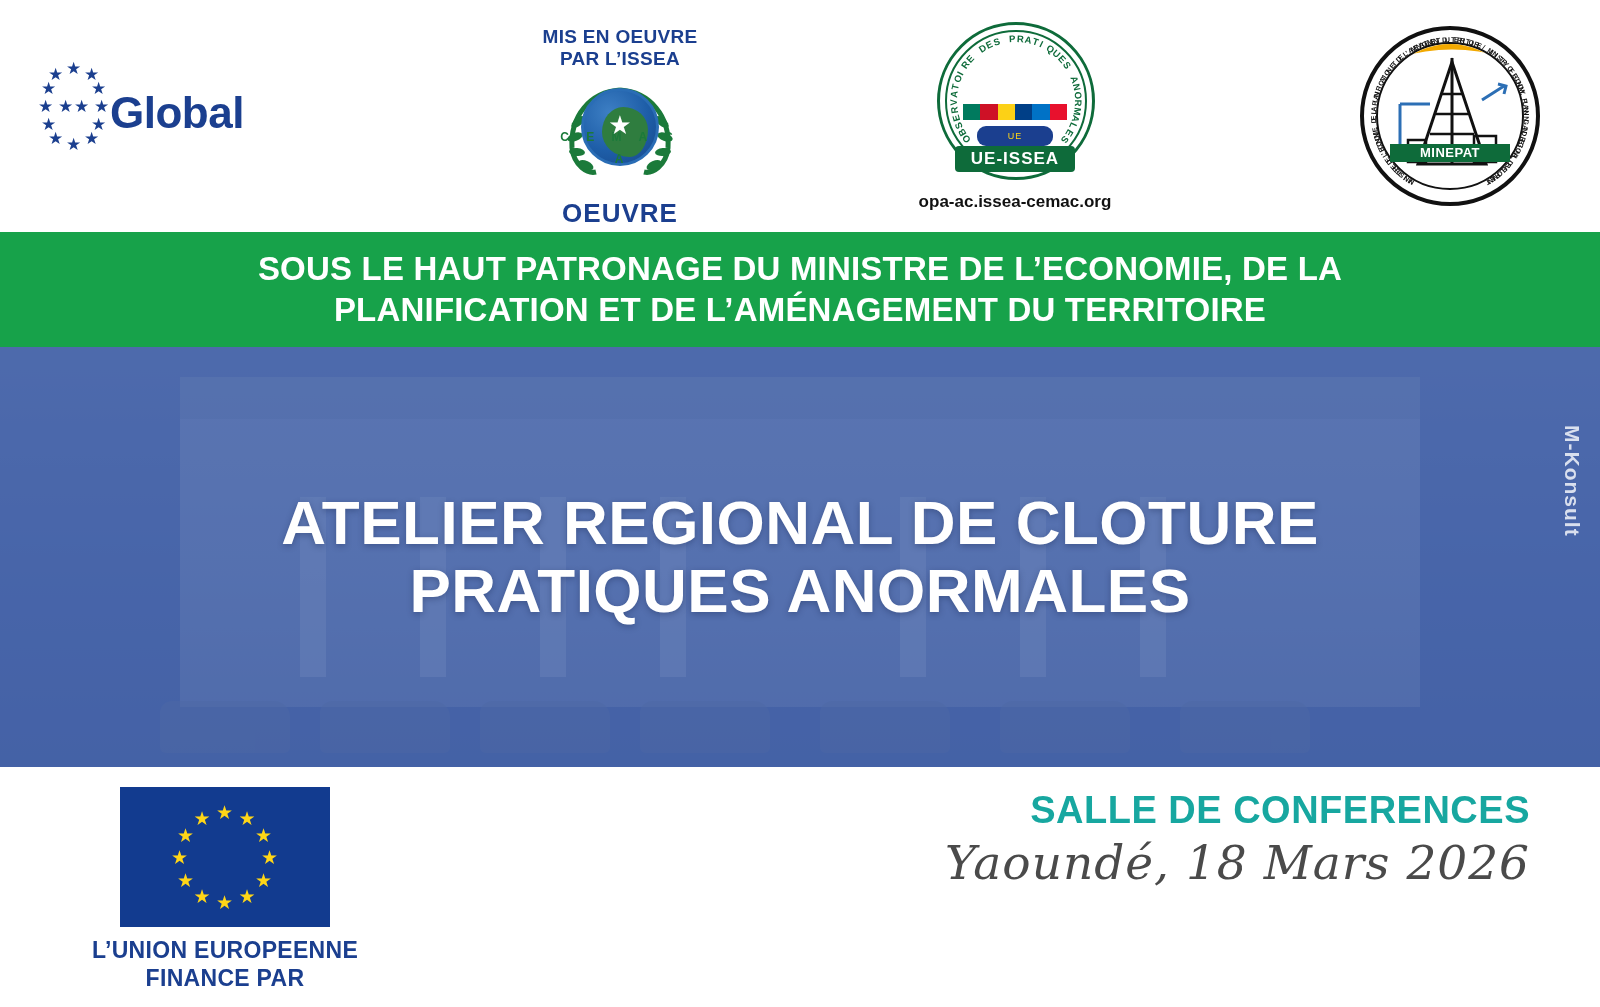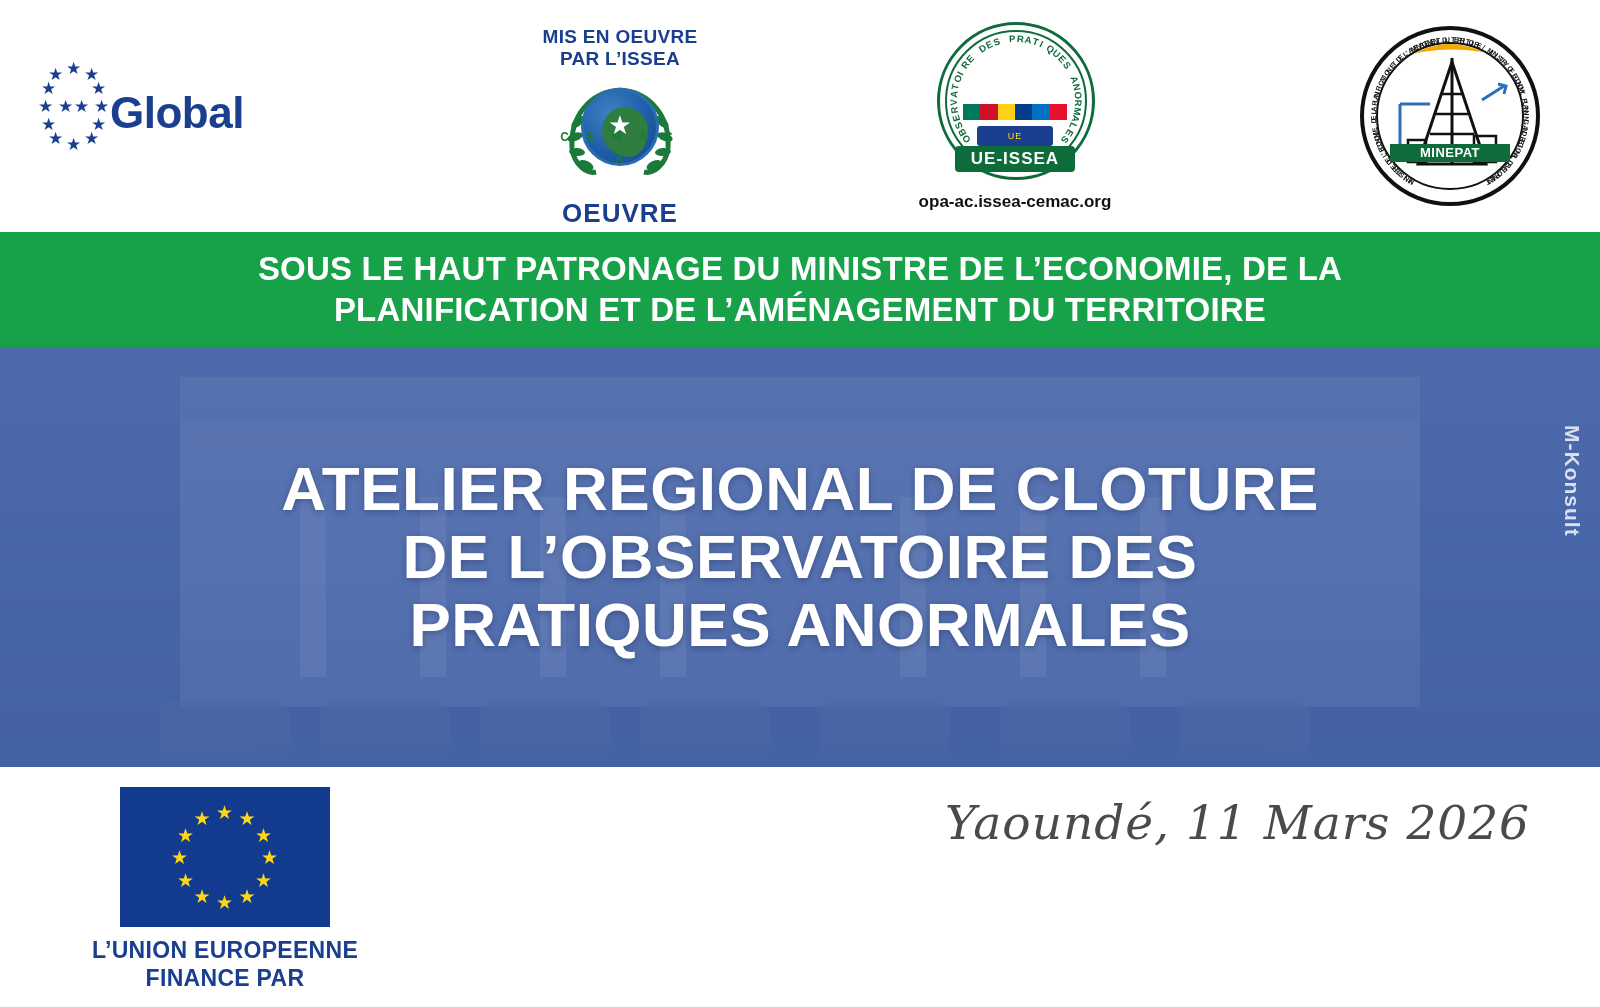--- a/index.html
+++ b/index.html
@@ -188,21 +188,21 @@
     width: 104px; height: 16px;
     display: flex;
     z-index: 3;
   }
   .opa-flags i { flex: 1 1 auto; height: 16px; display: block; }
   .opa-ue {
     position: absolute;
     left: 52px; top: 104px;
     width: 76px; height: 20px;
     background: #1b3f8f;
-    border-radius: 3px;
+    border-radius: 9px;
     z-index: 4;
     color: #ffd617;
     font-size: 9px;
     line-height: 20px;
     text-align: center;
     letter-spacing: 1px;
   }
   .opa-banner {
     position: absolute;
     left: 30px; top: 124px;
@@ -731,21 +731,20 @@
         <div class="car" style="left:360px"></div>
         <div class="car" style="left:520px"></div>
         <div class="car" style="left:700px"></div>
         <div class="car" style="left:880px"></div>
         <div class="car" style="left:1060px"></div>
       </div>
     </div>
     <div class="hero-tint"></div>
     <div class="hero-title">
       <div>ATELIER REGIONAL DE CLOTURE</div>
-      <div>DE L’OBSERVATOIRE DES</div>
       <div>PRATIQUES ANORMALES</div>
     </div>
     <div class="credit">M-Konsult</div>
   </div>
 
   <div class="footer">
     <div class="eu-block">
       <div class="eu-flag" id="eu-flag">
           <span style="left: 96px; top: 16px;">★</span>
           <span style="left: 118.5px; top: 22.0289px;">★</span>
@@ -759,17 +758,18 @@
           <span style="left: 51px; top: 61px;">★</span>
           <span style="left: 57.0289px; top: 38.5px;">★</span>
           <span style="left: 73.5px; top: 22.0289px;">★</span>
         </div>
       <div class="eu-caption">
         <div>L’UNION EUROPEENNE</div>
         <div>FINANCE PAR</div>
       </div>
     </div>
     <div class="venue">
-      <div class="venue-date">Yaoundé, 11 Mars 2026</div>
+      <div class="venue-line1">SALLE DE CONFERENCES</div>
+      <div class="venue-date">Yaoundé, 18 Mars 2026</div>
     </div>
   </div>
 
 </div>
 
 </body></html>

